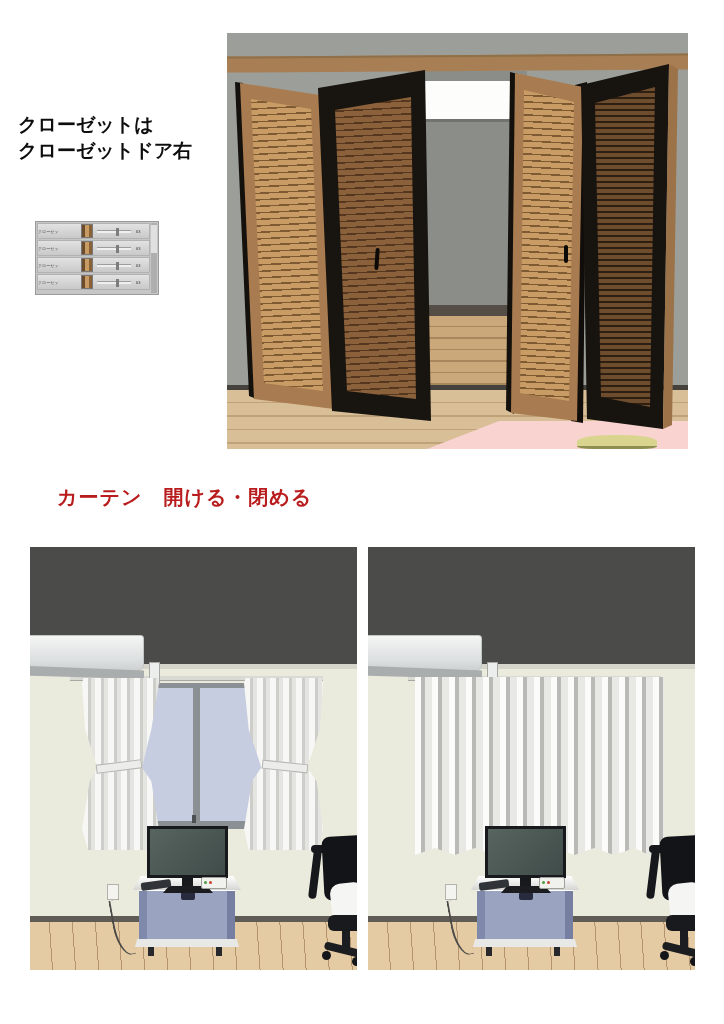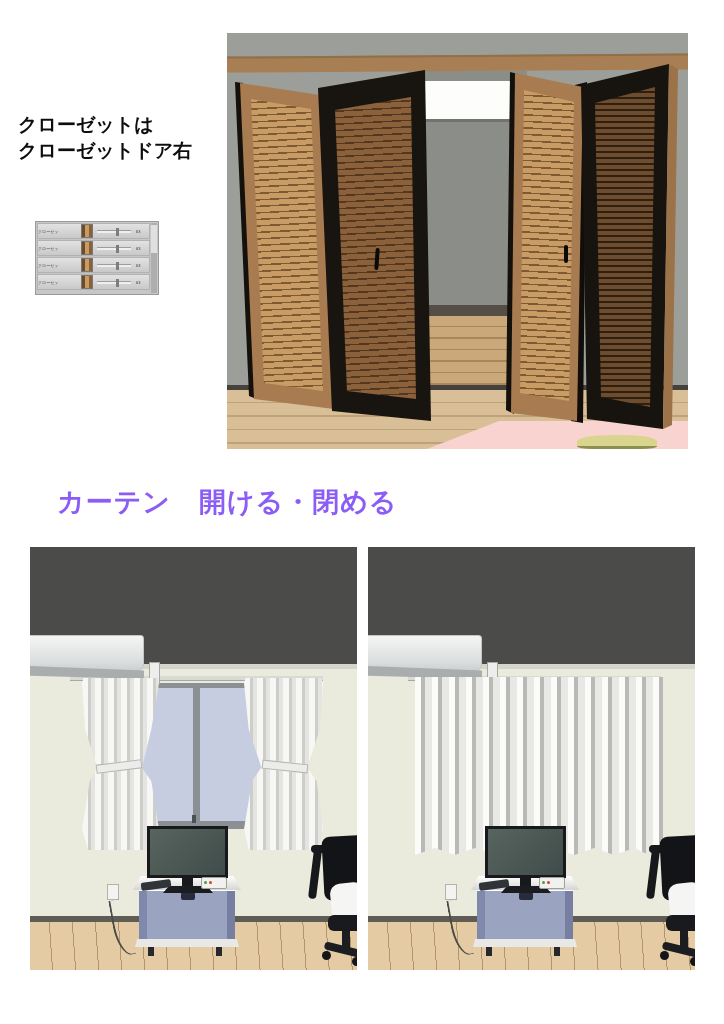--- a/index.html
+++ b/index.html
@@ -2,21 +2,21 @@
 <html><head>
 <meta charset="utf-8">
 <style>
   html,body{margin:0;padding:0;background:#ffffff;}
   #canvas{position:relative;width:724px;height:1024px;background:#ffffff;overflow:hidden;
           font-family:"Liberation Serif","DejaVu Serif",serif;}
   .abs{position:absolute;}
   
   .caption{left:18px;top:112px;font-size:19px;font-weight:bold;line-height:1.36;color:#0d0d0d;
     text-shadow:-1px -1px 0 #fff,1px -1px 0 #fff,-1px 1px 0 #fff,1px 1px 0 #fff,0 2px 0 #fff,2px 0 0 #fff,-2px 0 0 #fff,0 -2px 0 #fff;}
-  .heading2{left:57px;top:484px;font-size:27px;font-weight:bold;color:#8b5cf6;letter-spacing:1px;}
+  .heading2{left:57px;top:484px;font-size:20px;font-weight:bold;color:#b91c1c;letter-spacing:1px;}
   
   .panel{left:35px;top:221px;width:124px;height:74px;background:#c6c6c6;border:1px solid #9a9a9a;box-sizing:border-box;padding:1px 8px 1px 1px;}
   .panel .scroll{position:absolute;right:1px;top:1px;width:6px;height:70px;background:#aeaeae;}
   .panel .scroll .thumb{position:absolute;left:0;top:2px;width:6px;height:28px;background:#e0e0e0;}
   .srow{position:relative;height:16px;margin-bottom:1px;background:linear-gradient(#e2e2e2,#c9c9c9);border:1px solid #b2b2b2;box-sizing:border-box;display:flex;align-items:center;}
   .srow .lbl{width:46px;overflow:hidden;white-space:nowrap;font-family:"Liberation Sans",sans-serif;font-size:8px;color:#333;transform:scale(0.5);transform-origin:0 50%;}
   .srow .thmb{width:10px;height:12px;background:linear-gradient(90deg,#6d4c2c 0 3px,#c89a64 3px 7px,#8a6134 7px);border:1px solid #777;margin-right:4px;flex:none;}
   .srow .track{position:relative;width:34px;height:2px;background:#efefef;border-top:1px solid #9d9d9d;flex:none;}
   .srow .hndl{position:absolute;top:-3px;left:55%;width:3px;height:8px;background:#7d7d7d;}
   .srow .val{width:14px;font-family:"Liberation Sans",sans-serif;font-size:8px;color:#333;transform:scale(0.5);transform-origin:0 50%;margin-left:5px;}

